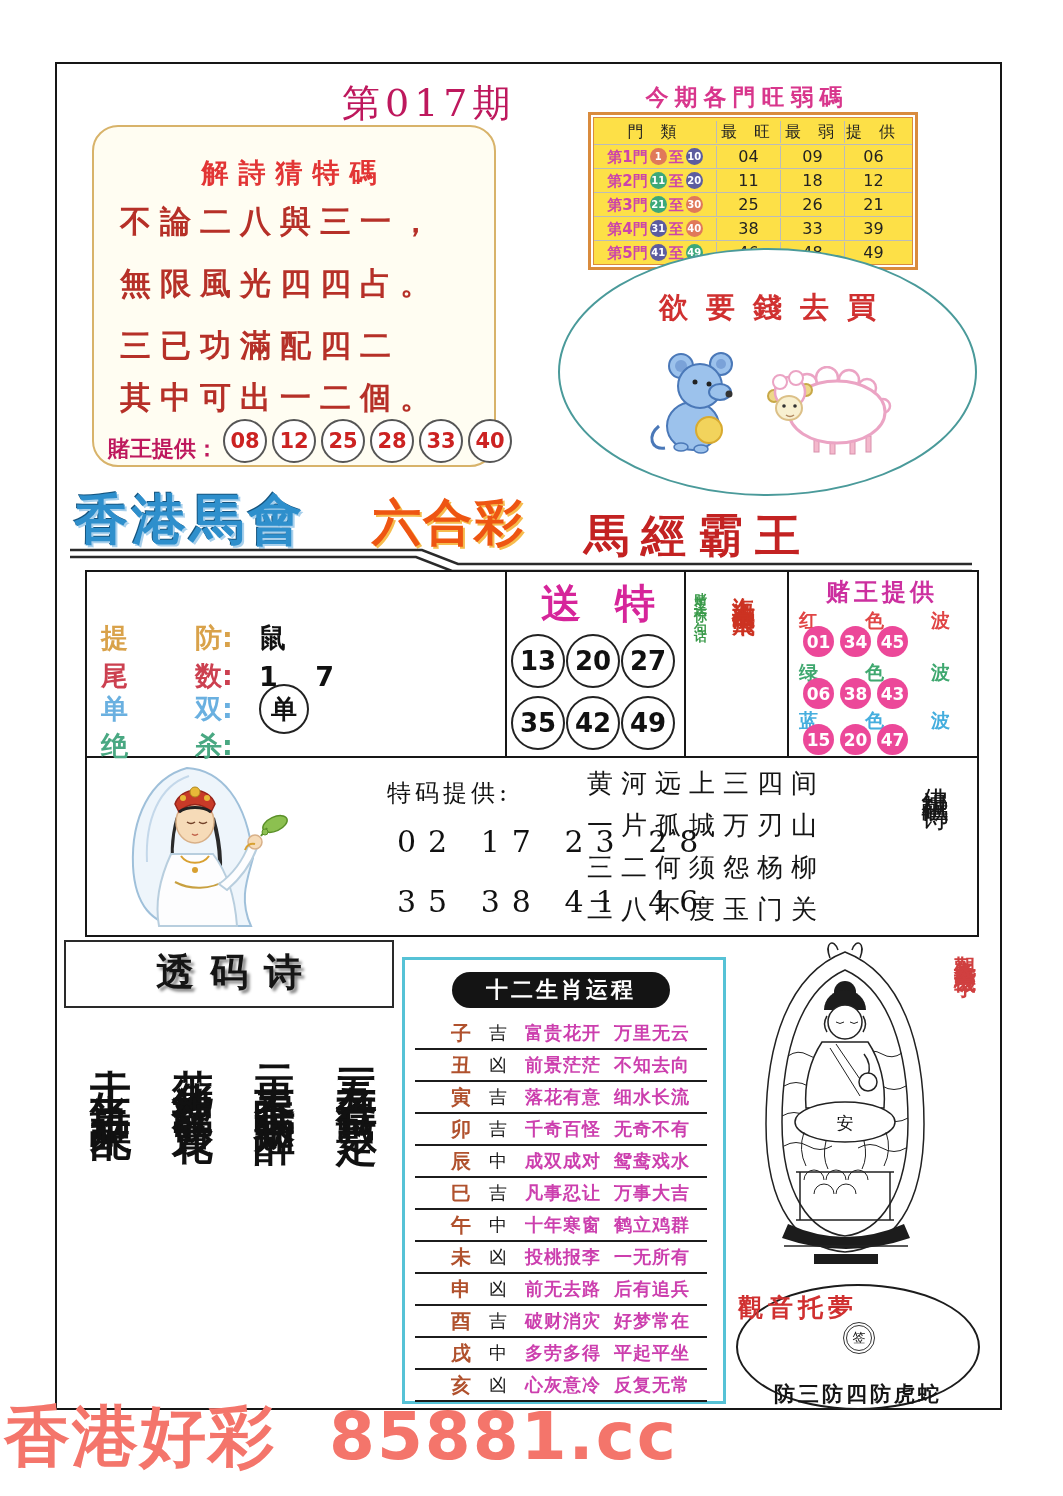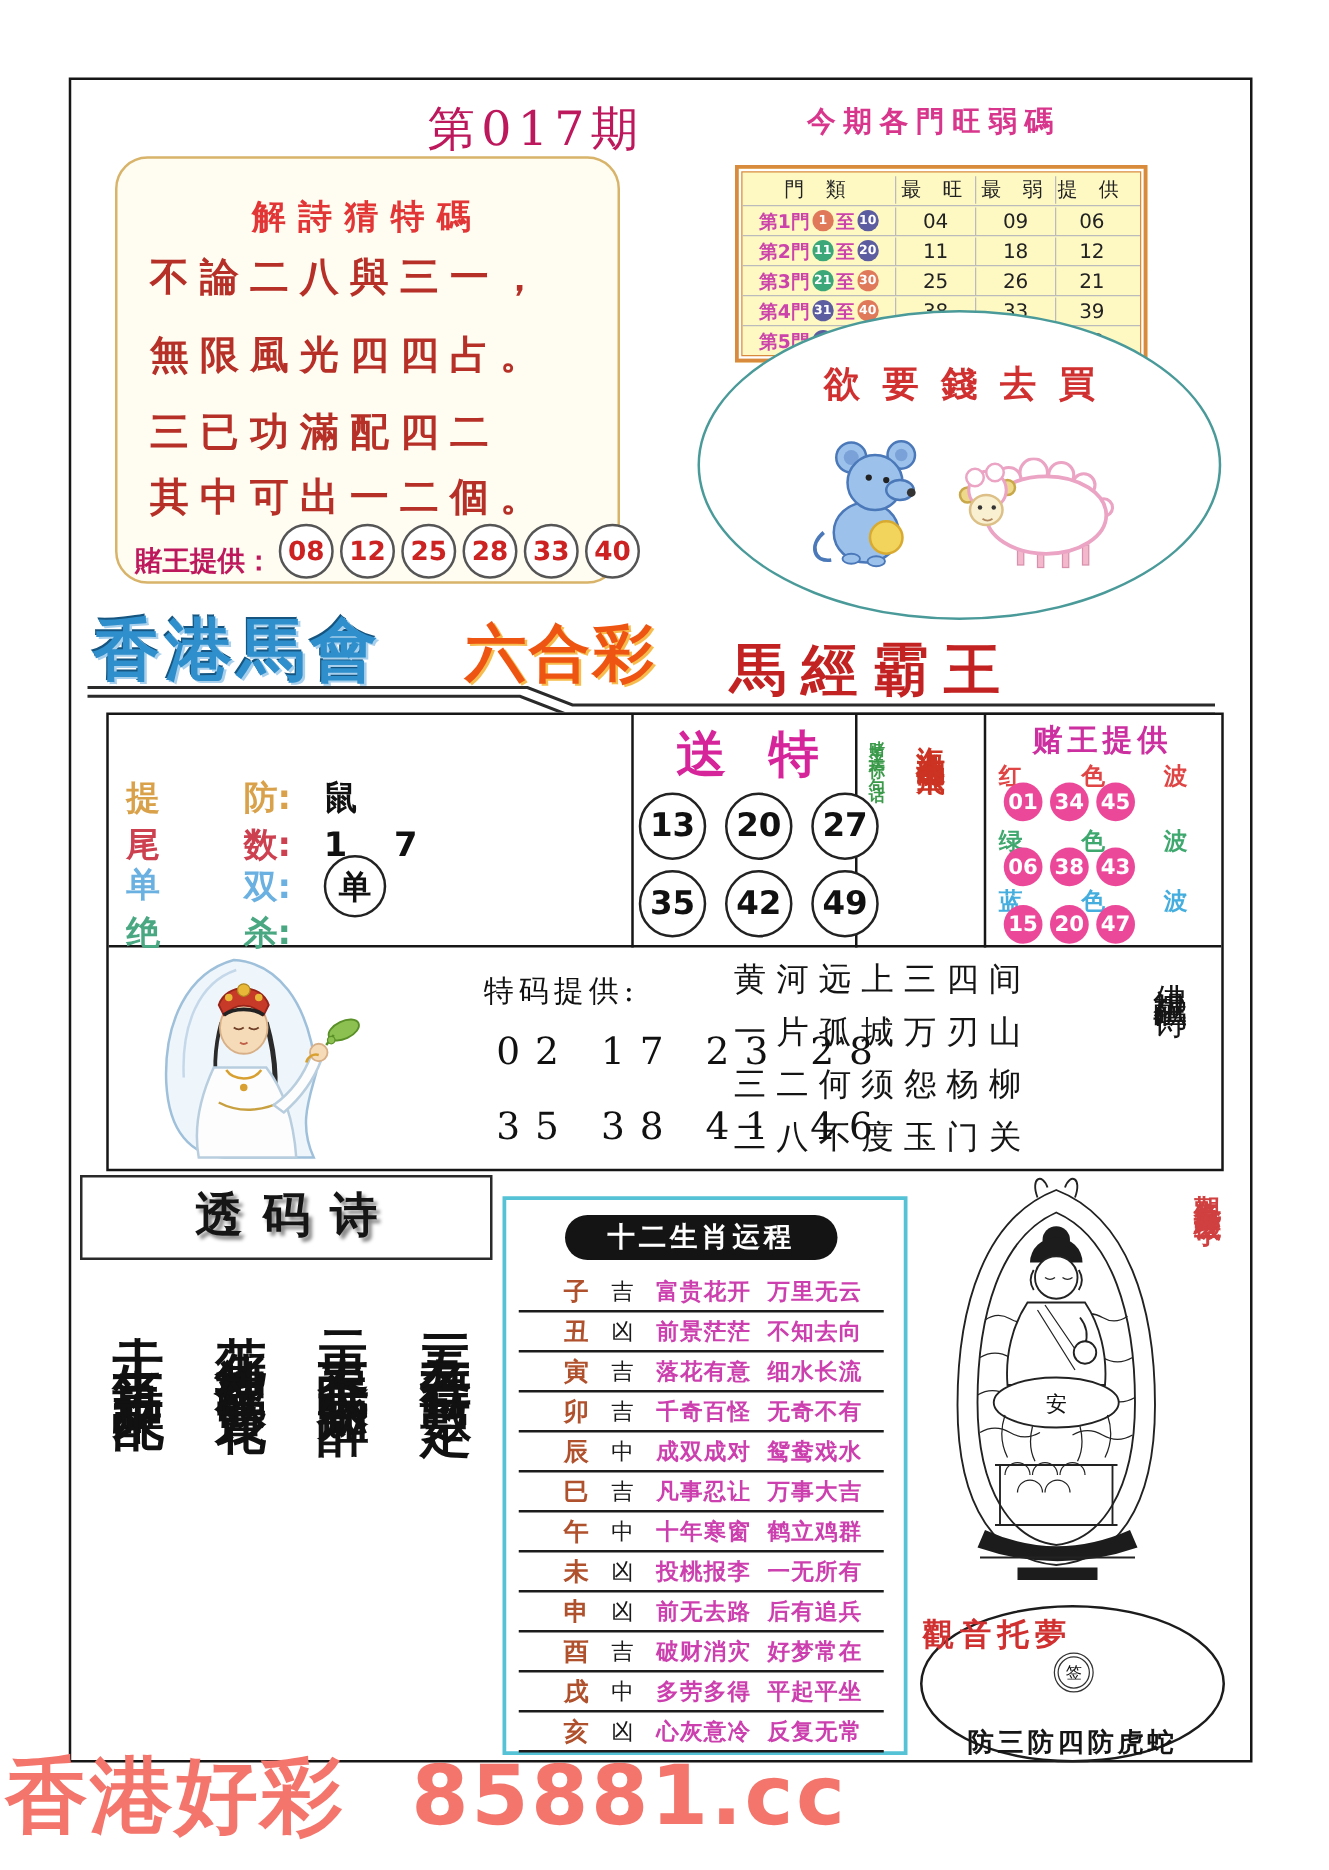--- a/index.html
+++ b/index.html
@@ -16,21 +16,21 @@
   
   .poem-box{left:92px;top:125px;width:400px;height:338px;border:2px solid #d8b36a;border-radius:26px;background:#fffdf2;}
   .poem-title{left:0;top:28px;width:100%;text-align:center;color:#e23535;font-size:27px;font-weight:bold;letter-spacing:10px;}
   .poem-line{left:26px;font-size:31px;font-weight:bold;color:#b63028;letter-spacing:9px;white-space:nowrap;}
   .provider-row{left:14px;top:290px;display:flex;align-items:center;}
   .provider-label{color:#be185d;font-size:22px;font-weight:bold;white-space:nowrap;margin-top:17px;}
   .num-circle{width:40px;height:40px;border:2px solid #555;border-radius:50%;color:#cc2222;font-size:21px;font-weight:bold;margin-left:5px;background:#fff;}
 
   
   .door-title{left:588px;top:82px;width:318px;text-align:center;color:#d8368c;font-size:23px;font-weight:bold;letter-spacing:6px;}
-  .door-table{left:588px;top:112px;width:318px;border:3px solid #d98b3d;box-shadow:inset 0 0 0 2px #fff,inset 0 0 0 3px #d98b3d;background:#fef9c3;padding:4px 3px 3px 3px;margin-top:20px;}
+  .door-table{left:588px;top:112px;width:318px;border:3px solid #d98b3d;box-shadow:inset 0 0 0 2px #fff,inset 0 0 0 3px #d98b3d;background:#fde047;padding:4px 3px 3px 3px;}
   .dt-row{display:grid;grid-template-columns:122px 64px 64px 58px;height:23px;align-items:center;border-top:1px solid #bbb;}
   .dt-row.hdr{height:25px;border-top:none;}
   .dt-cell{text-align:center;font-size:16px;color:#222;border-left:1px solid #bbb;line-height:22px;}
   .dt-cell.first{border-left:none;}
   .dt-hdr{font-size:16px;color:#222;letter-spacing:6px;}
   .dt-door{display:flex;align-items:center;justify-content:center;gap:2px;color:#cc44aa;font-weight:bold;font-size:15px;white-space:nowrap;}
   .ball{border-radius:50%;color:#fff;font-weight:bold;display:flex;align-items:center;justify-content:center;}
   .mini-ball{width:17px;height:17px;font-size:10px;}
 
   
@@ -48,21 +48,21 @@
   .hdiv{position:absolute;left:0;top:184px;width:100%;height:2px;background:#161616;}
   .sp-row{left:14px;top:10px;display:flex;align-items:baseline;white-space:nowrap;}
   .sp-label{color:#cc3fcc;font-size:27px;font-weight:bold;}
   .sp-nums{color:#111;font-size:30px;font-weight:bold;margin-left:10px;letter-spacing:1px;}
   .tip-row{left:14px;display:flex;align-items:center;white-space:nowrap;}
   .tip-c1{font-size:27px;font-weight:bold;width:94px;}
   .tip-c2{font-size:27px;font-weight:bold;width:64px;}
   .tip-val{font-size:27px;font-weight:bold;color:#111;}
   .odd-circle{width:46px;height:46px;border:2px solid #222;border-radius:50%;font-size:26px;font-weight:bold;background:#fff;}
   .send-title{left:420px;top:4px;width:175px;text-align:center;font-size:40px;font-weight:bold;color:#d6259a;letter-spacing:34px;text-indent:34px;white-space:nowrap;}
-  .send-row{left:424px;display:flex;gap:15px;}
+  .send-row{left:424px;display:flex;gap:1px;}
   .send-circle{width:50px;height:50px;border:2px solid #222;border-radius:50%;font-size:26px;font-weight:bold;color:#111;background:#fff;}
   .vert{writing-mode:vertical-rl;text-orientation:upright;}
   .small-vert{left:604px;top:10px;height:166px;font-size:13px;font-weight:bold;color:#3a9a4a;letter-spacing:6px;}
   .big-vert{left:642px;top:6px;height:176px;font-size:23px;font-weight:bold;color:#cc3322;letter-spacing:3px;}
   .dealer-title{left:700px;top:4px;width:190px;text-align:center;font-size:24px;font-weight:bold;color:#cc2f9f;letter-spacing:4px;}
   .wave-name{left:712px;width:180px;font-size:19px;font-weight:bold;letter-spacing:47px;white-space:nowrap;}
   .wave-balls{left:716px;display:flex;gap:6px;}
   .wave-ball{width:31px;height:31px;background:#ec4899;font-size:17px;}
   .provide-label{left:300px;top:205px;font-size:24px;letter-spacing:4px;color:#111;}
   .provide-nums{left:310px;font-size:30px;letter-spacing:12px;color:#111;white-space:nowrap;}

